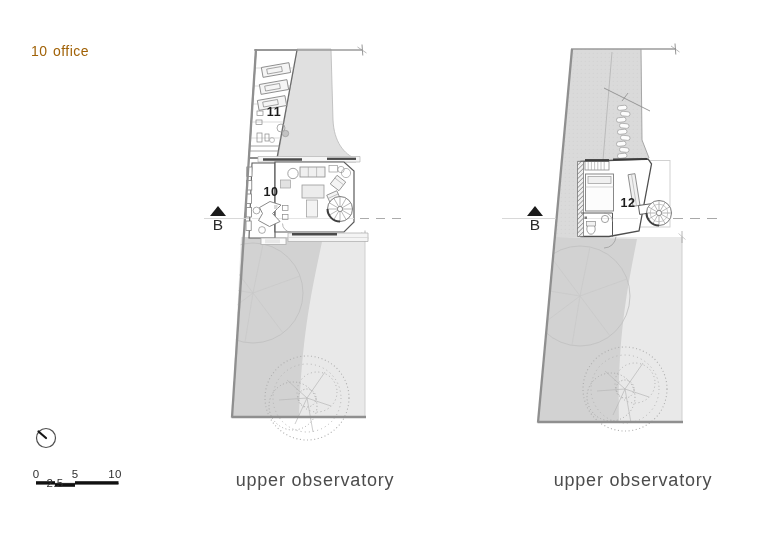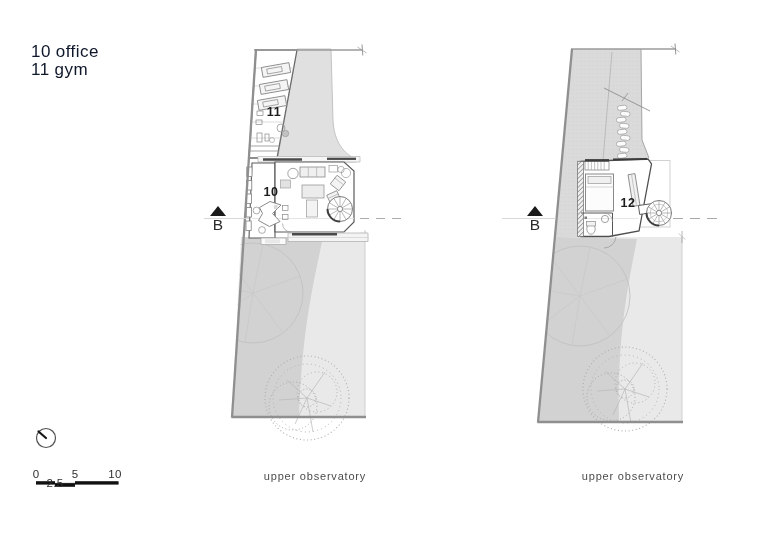--- a/index.html
+++ b/index.html
@@ -4,25 +4,25 @@
 <style>
   html,body{margin:0;padding:0;}
   body{
     width:768px;height:543px;position:relative;overflow:hidden;
     background:#ffffff;
     font-family:"Liberation Sans", sans-serif;
     color:#4a4a4a;
   }
   svg{position:absolute;left:0;top:0;}
   .lbl{position:absolute;white-space:nowrap;}
-  .legend{top:43px;left:31px;font-size:17px;line-height:17.5px;letter-spacing:.45px;color:#0f172a;}
+  .legend{top:43px;left:31px;font-size:14px;line-height:17.5px;letter-spacing:.45px;color:#a16207;}
   .legend .num{display:inline-block;min-width:17px;margin-right:5px;}
   .room-num{font-weight:700;font-size:12.5px;color:#1c1c1c;letter-spacing:.6px;transform:translate(-50%,-50%);}
   .section-b{font-size:15.5px;color:#2b2b2b;transform:translate(-50%,-50%);letter-spacing:.3px;}
-  .caption{top:470px;font-size:11px;letter-spacing:.8px;color:#4c4c4c;transform:translateX(-50%);}
+  .caption{top:470px;font-size:18px;letter-spacing:.8px;color:#4c4c4c;transform:translateX(-50%);}
   .tick{top:468px;font-size:11.5px;color:#2f2f2f;letter-spacing:.3px;transform:translateX(-50%);}
 </style>
 </head>
 <body>
 
 <svg width="768" height="543" viewBox="0 0 768 543">
   <defs>
     <clipPath id="gardenL">
         <path d="M241,237 L365,237 L365,417 L232,417 Z"></path>
       </clipPath>
@@ -271,21 +271,20 @@
   <g>
     <line x1="36" y1="483.4" x2="118.5" y2="483.4" stroke="#1c1c1c" stroke-width="0.9"></line>
     <rect x="36" y="481.2" width="19" height="3.4" fill="#111111"></rect>
     <rect x="55" y="483.4" width="20" height="3.4" fill="#111111"></rect>
     <rect x="75" y="481.2" width="43.5" height="3.4" fill="#111111"></rect>
   </g>
 </svg>
 
 <div class="lbl legend">
   <div><span class="num">10</span><span>office</span></div>
-  <div><span class="num">11</span><span>gym</span></div>
 </div>
 
 <div class="lbl room-num" style="left:274px;top:112px;">11</div>
 <div class="lbl room-num" style="left:271px;top:192px;">10</div>
 <div class="lbl room-num" style="left:628px;top:203px;">12</div>
 
 <div class="lbl section-b" style="left:218px;top:225px;">B</div>
 <div class="lbl section-b" style="left:535px;top:225px;">B</div>
 
 <div class="lbl caption" style="left:315px;">upper observatory</div>

